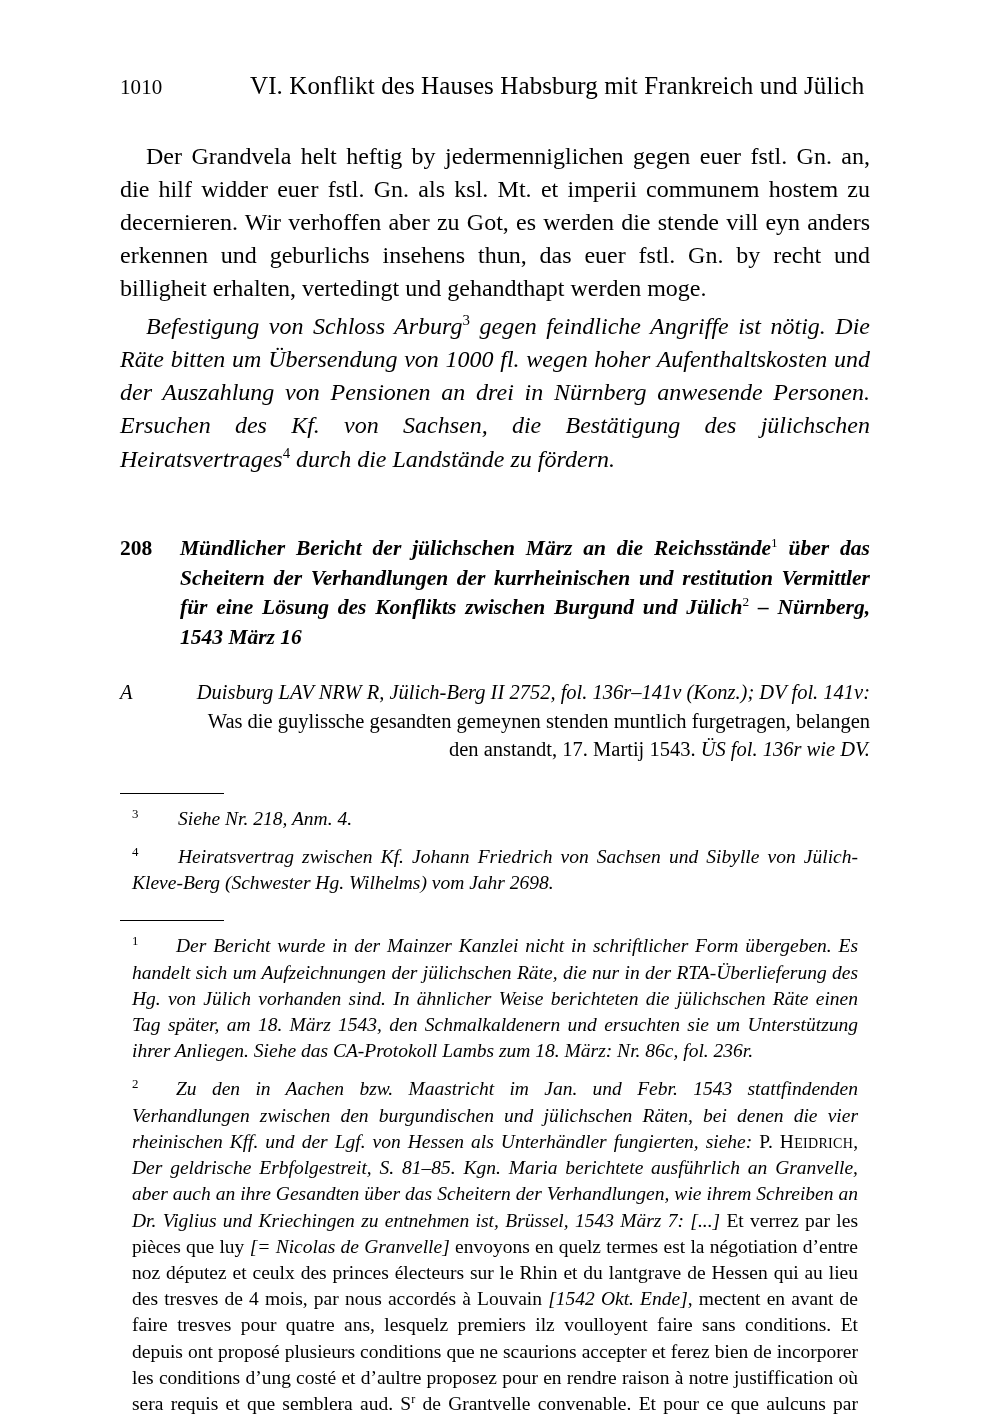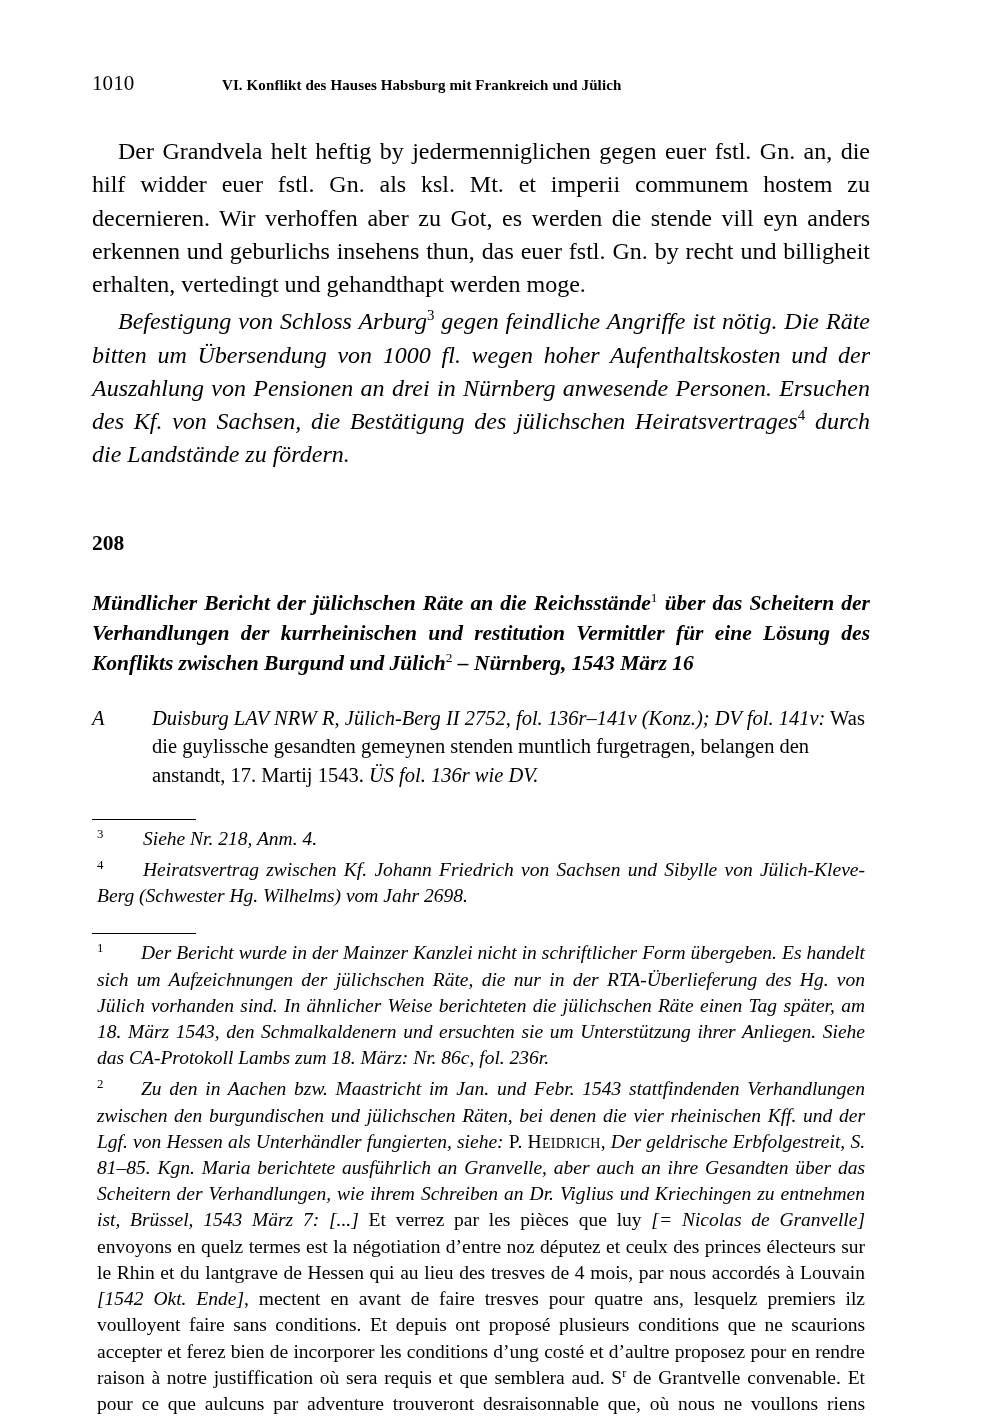--- a/index.html
+++ b/index.html
@@ -12,40 +12,39 @@
     height: 1418px;
     font-family: "Liberation Serif", "DejaVu Serif", serif;
     color: #000000;
     -webkit-font-smoothing: antialiased;
   }
   .page {
     position: relative;
     width: 1004px;
     height: 1058px;
     box-sizing: border-box;
-    padding: 72px 134px 0 92px;
+    padding: 72px 134px 0 120px;
   }
 
   
   .runhead {
     display: flex;
     align-items: baseline;
     font-size: 21px;
     line-height: 1.1;
     margin: 0 0 40px 0;
     letter-spacing: 0.1px;
   }
   .runhead .folio {
     width: 130px;
     flex: 0 0 130px;
     font-size: 21px;
   }
   .runhead .rh-title {
-    font-size: 15px;
-    font-weight: bold;
+    font-size: 25px;
   }
 
   
   .body-par {
     font-size: 24px;
     line-height: 1.385;
     text-align: justify;
     text-justify: inter-word;
     margin: 0;
     text-indent: 26px;
@@ -57,21 +56,20 @@
   }
 
   
   .entry-head {
     display: flex;
     margin-top: 58px;
     font-style: italic;
     font-weight: bold;
     font-size: 21.5px;
     line-height: 1.38;
-    flex-direction: column;
   }
   .entry-head .num {
     flex: 0 0 60px;
     width: 60px;
     font-style: normal;
     font-weight: bold;
     font-size: 21.5px;
   }
   .entry-head .title {
     flex: 1 1 auto;
@@ -86,42 +84,42 @@
     font-size: 20.5px;
     line-height: 1.37;
   }
   .source-block .siglum {
     flex: 0 0 60px;
     width: 60px;
     font-style: italic;
   }
   .source-block .srctext {
     flex: 1 1 auto;
-    text-align: left;
+    text-align: right;
   }
 
   
   .fn-group {
     margin-top: 30px;
   }
   .fn-group.second {
     margin-top: 24px;
   }
   .fn-rule {
     width: 104px;
     height: 0;
     border-top: 1px solid #000;
     margin: 0 0 6px 0;
   }
   .fn {
     font-size: 19.5px;
     line-height: 1.345;
     text-align: justify;
     text-justify: inter-word;
-    margin: 5px;
+    margin: 12px;
     text-indent: 0;
     font-style: italic;
   }
   .fn .marker {
     display: inline-block;
     width: 44px;
     text-indent: 0;
     font-style: normal;
     vertical-align: baseline;
   }
@@ -157,21 +155,21 @@
     <span class="folio">1010</span>
     <span class="rh-title">VI. Konflikt des Hauses Habsburg mit Frankreich und Jülich</span>
   </div>
 
   <p class="body-par">Der Grandvela helt heftig by jedermenniglichen gegen euer fstl. Gn. an, die hilf widder euer fstl. Gn. als ksl. Mt. et imperii communem hostem zu decernieren. Wir verhoffen aber zu Got, es werden die stende vill eyn anders erkennen und geburlichs insehens thun, das euer fstl. Gn. by recht und billigheit erhalten, vertedingt und gehandthapt werden moge.</p>
 
   <p class="body-par regest"><span>Befestigung von Schloss Arburg</span><sup class="fnref">3</sup><span> gegen feindliche Angriffe ist nötig. Die Räte bitten um Übersendung von 1000 fl. wegen hoher Aufenthaltskosten und der Auszahlung von Pensionen an drei in Nürnberg anwesende Personen. Ersuchen des Kf. von Sachsen, die Bestätigung des jülichschen Heiratsvertrages</span><sup class="fnref">4</sup><span> durch die Landstände zu fördern.</span></p>
 
   <div class="entry-head">
     <span class="num">208</span>
-    <span class="title"><span>Mündlicher Bericht der jülichschen Räte an die Reichsstände</span><sup class="fnref">1</sup><span> über das Scheitern der Verhandlungen der kurrheinischen und restitution Vermittler für eine Lösung des Konflikts zwischen Burgund und Jülich</span><sup class="fnref">2</sup><span> – Nürnberg, 1543 März 16</span></span>
+    <span class="title"><span>Mündlicher Bericht der jülichschen März an die Reichsstände</span><sup class="fnref">1</sup><span> über das Scheitern der Verhandlungen der kurrheinischen und restitution Vermittler für eine Lösung des Konflikts zwischen Burgund und Jülich</span><sup class="fnref">2</sup><span> – Nürnberg, 1543 März 16</span></span>
   </div>
 
   <div class="source-block">
     <span class="siglum">A</span>
     <span class="srctext"><span class="it">Duisburg LAV NRW R, Jülich-Berg II 2752, fol. 136r–141v (Konz.); DV fol. 141v:</span><span class="rm"> Was die guylissche gesandten gemeynen stenden muntlich furgetragen, belangen den anstandt, 17. Martij 1543.</span><span class="it"> ÜS fol. 136r wie DV.</span></span>
   </div>
 
   <div class="fn-group">
     <div class="fn-rule"></div>
     <p class="fn"><span class="marker short"><sup>3</sup></span><span>Siehe Nr. 218, Anm. 4.</span></p>

